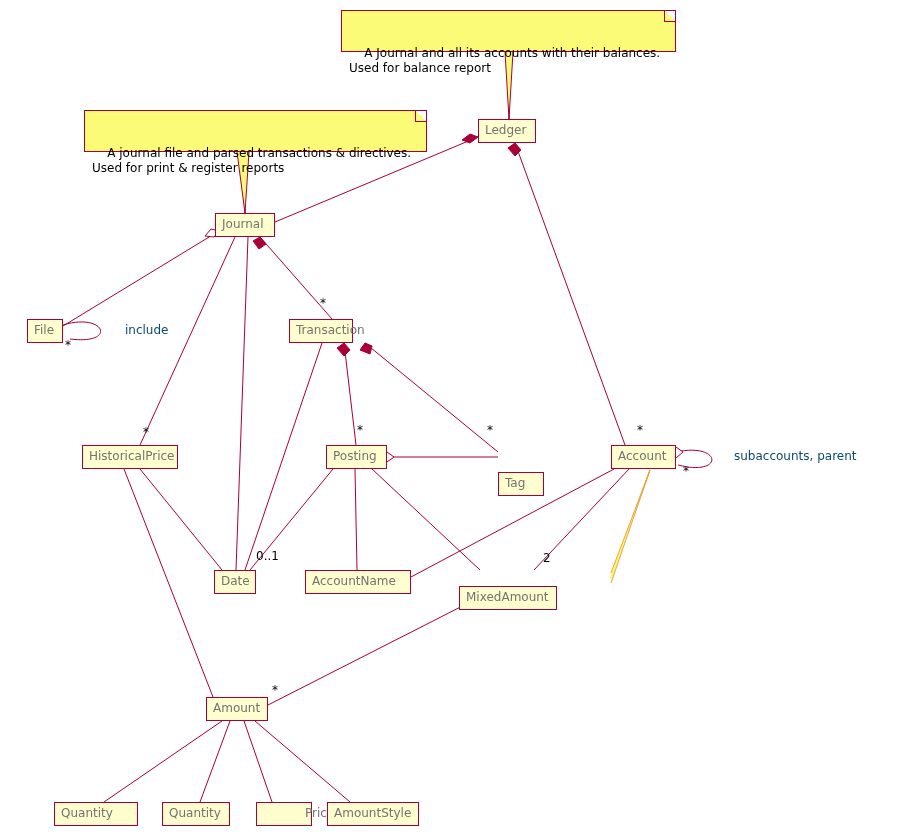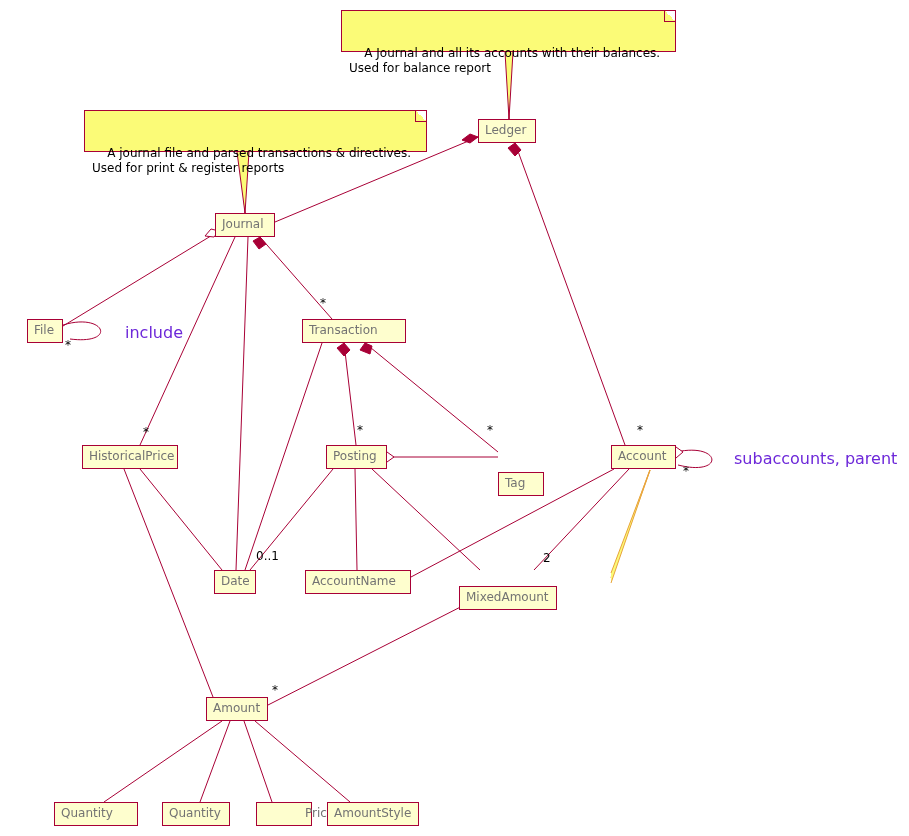--- a/index.html
+++ b/index.html
@@ -53,22 +53,22 @@
     top: 0;
     width: 11px;
     height: 11px;
     background: linear-gradient(225deg, #FFFFFF 50%, #FBFB77 50%);
     border-left: 1px solid #A80036;
     border-bottom: 1px solid #A80036;
     box-sizing: border-box;
   }
   .edge-label {
     position: absolute;
-    font-size: 16px;
-    color: #6d28d9;
+    font-size: 12px;
+    color: #0c4a6e;
     white-space: nowrap;
   }
   .mult {
     position: absolute;
     font-size: 12px;
     color: #000000;
     white-space: nowrap;
   }
 </style>
 </head>
@@ -150,21 +150,21 @@
 
   <div class="node" style="left:478px; top:119px; width:58px; height:24px;">
     <span>Ledger</span>
   </div>
   <div class="node" style="left:215px; top:213px; width:60px; height:24px;">
     <span>Journal</span>
   </div>
   <div class="node" style="left:27px; top:319px; width:36px; height:24px;">
     <span>File</span>
   </div>
-  <div class="node" style="left:302px; top:319px; width:104px; height:24px;">
+  <div class="node" style="left:289px; top:319px; width:64px; height:24px;">
     <span>Transaction</span>
   </div>
   <div class="node" style="left:82px; top:445px; width:96px; height:24px;">
     <span>HistoricalPrice</span>
   </div>
   <div class="node" style="left:326px; top:445px; width:61px; height:24px;">
     <span>Posting</span>
   </div>
   <div class="node" style="left:498px; top:472px; width:46px; height:24px;">
     <span>Tag</span>

